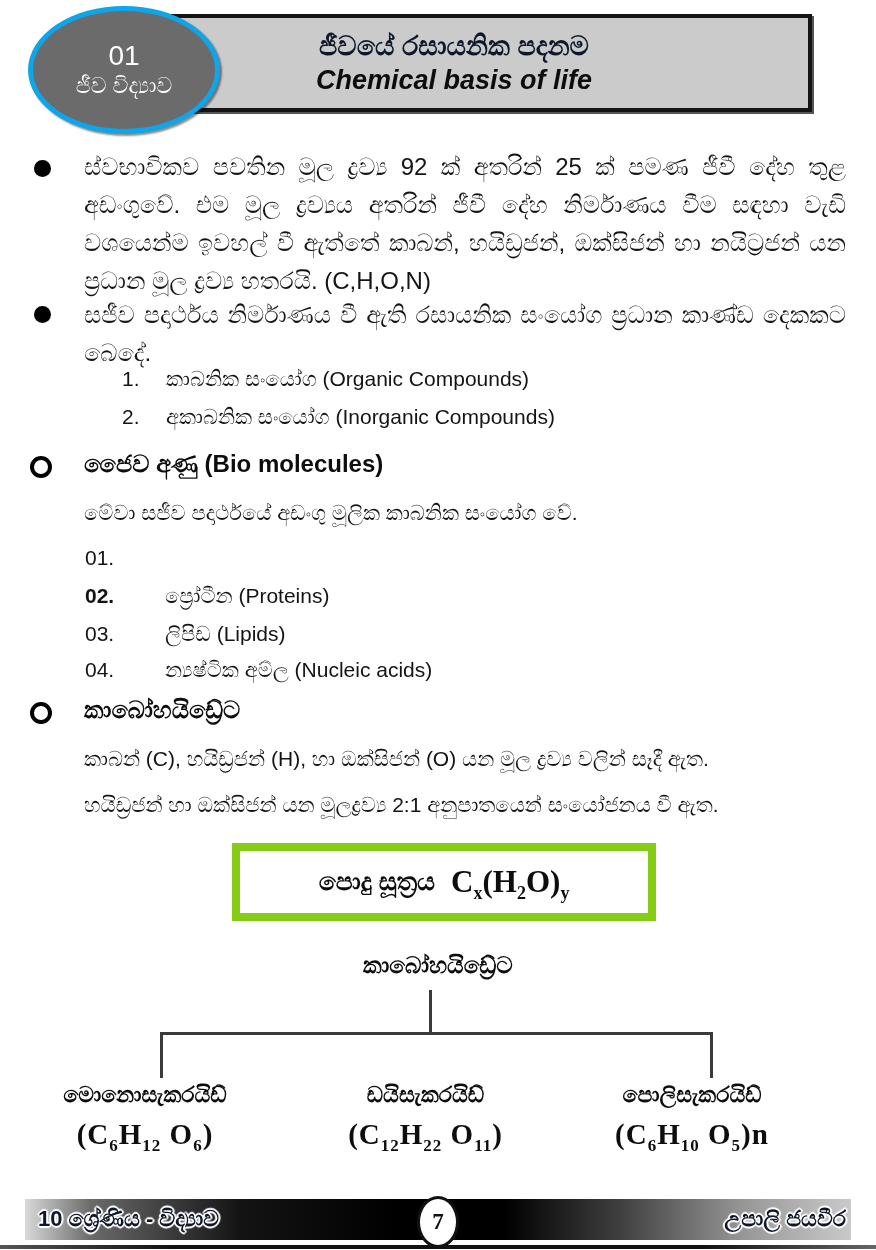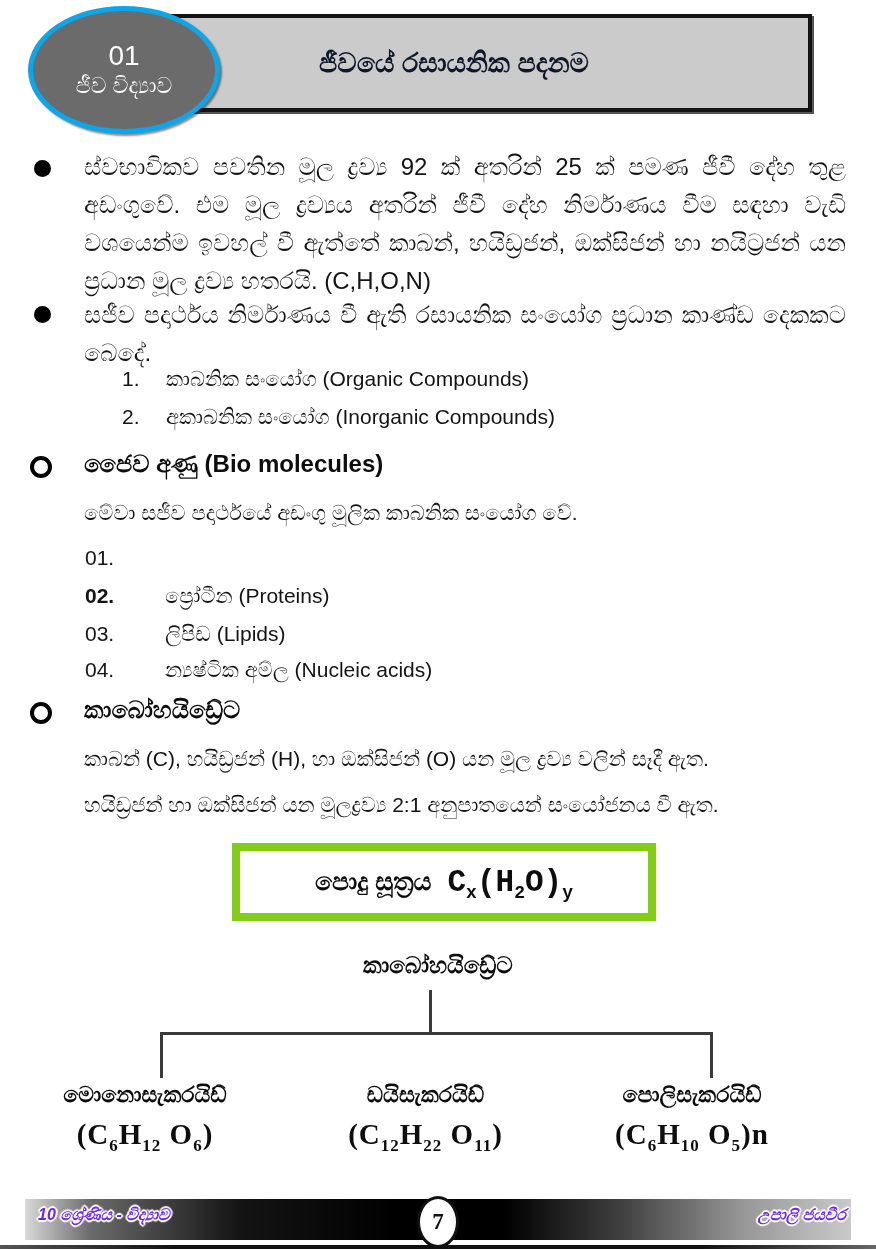--- a/index.html
+++ b/index.html
@@ -33,61 +33,61 @@
   .heading{position:absolute;left:84px;font-size:24px;font-weight:bold;color:#0d0d0d;}
   .list-row{position:absolute;display:flex;font-size:21px;line-height:30px;color:#141414;}
   .list-num{flex:0 0 auto;}
   
   .formula-box{
     position:absolute;left:232px;top:843px;width:408px;height:62px;
     border:8px solid #84cc16;background:#fff;
     display:flex;align-items:center;justify-content:center;gap:16px;
   }
   .formula-label{font-size:25px;font-weight:bold;color:#0d0d0d;}
-  .chem{font-family:Liberation Mono, monospace;font-weight:bold;font-size:31px;color:#0d0d0d;white-space:nowrap;}
+  .chem{font-family:Liberation Serif, serif;font-weight:bold;font-size:31px;color:#0d0d0d;white-space:nowrap;}
   .chem sub{font-size:18px;line-height:0;}
   
   .diagram-root{position:absolute;left:0;top:952px;width:876px;text-align:center;
     font-size:23px;font-weight:bold;color:#0d0d0d;}
   .dline{position:absolute;background:#3a3a3a;}
   .child{position:absolute;top:1082px;text-align:center;}
   .child-name{font-size:22px;font-weight:bold;color:#0d0d0d;}
   .child-formula{font-family:"Liberation Serif",serif;font-weight:bold;font-size:29px;
     color:#0d0d0d;margin-top:10px;letter-spacing:1px;white-space:nowrap;}
   .child-formula sub{font-size:17px;line-height:0;}
   
   .footer-bar{
     position:absolute;left:25px;top:1199px;width:826px;height:41px;
     background:linear-gradient(90deg,#d9d9d9 0%,#6a6a6a 8%,#141414 26%,#000 45%,#000 58%,#3f3f3f 72%,#979797 87%,#c9c9c9 100%);
   }
   .footer-text{
-    position:absolute;top:1206px;font-size:16px;font-weight:bold;color:#6d28d9;
+    position:absolute;top:1206px;font-size:22px;font-weight:bold;color:#0f172a;
     text-shadow:-2px 0 1px #fff,2px 0 1px #fff,0 -2px 1px #fff,0 2px 1px #fff,
                 -1px -1px 1px #fff,1px 1px 1px #fff,-1px 1px 1px #fff,1px -1px 1px #fff;
     white-space:nowrap;
-    font-style:italic;
   }
   .footer-left{left:38px;}
   .footer-right{right:30px;}
   .page-ellipse{
     position:absolute;left:417px;top:1196px;width:36px;height:46px;
     background:#fff;border:3px solid #111;border-radius:50%;
     display:flex;align-items:center;justify-content:center;
     font-family:"Liberation Serif",serif;font-size:23px;font-weight:bold;color:#111;
   }
   .footer-rule{position:absolute;left:0;top:1245px;width:876px;height:4px;
     background:linear-gradient(90deg,#555,#111 20%,#111 80%,#666);}
 </style>
 </head>
 <body>
 
 <div class="page">
 
   <div class="banner">
     <div class="banner-title-si">ජීවයේ රසායනික පදනම</div>
+    <div class="banner-title-en">Chemical basis of life</div>
   </div>
   <div class="badge">
     <div class="badge-number">01</div>
     <div class="badge-subject">ජීව විද්‍යාව</div>
   </div>
 
   <span class="dot-bullet" style="left:34px;top:160px;"></span>
   <div class="para" style="top:148px;">ස්වභාවිකව පවතින මූල ද්‍රව්‍ය 92 ක් අතරින් 25 ක් පමණ ජීවී දේහ තුළ අඩංගුවේ. එම මූල ද්‍රව්‍යය අතරින් ජීවී දේහ නිර්මාණය වීම සඳහා වැඩි වශයෙන්ම ඉවහල් වී ඇත්තේ කාබන්, හයිඩ්‍රජන්, ඔක්සිජන් හා නයිට්‍රජන් යන ප්‍රධාන මූල ද්‍රව්‍ය හතරයි. (C,H,O,N)</div>
 
   <span class="dot-bullet" style="left:34px;top:306px;"></span>

